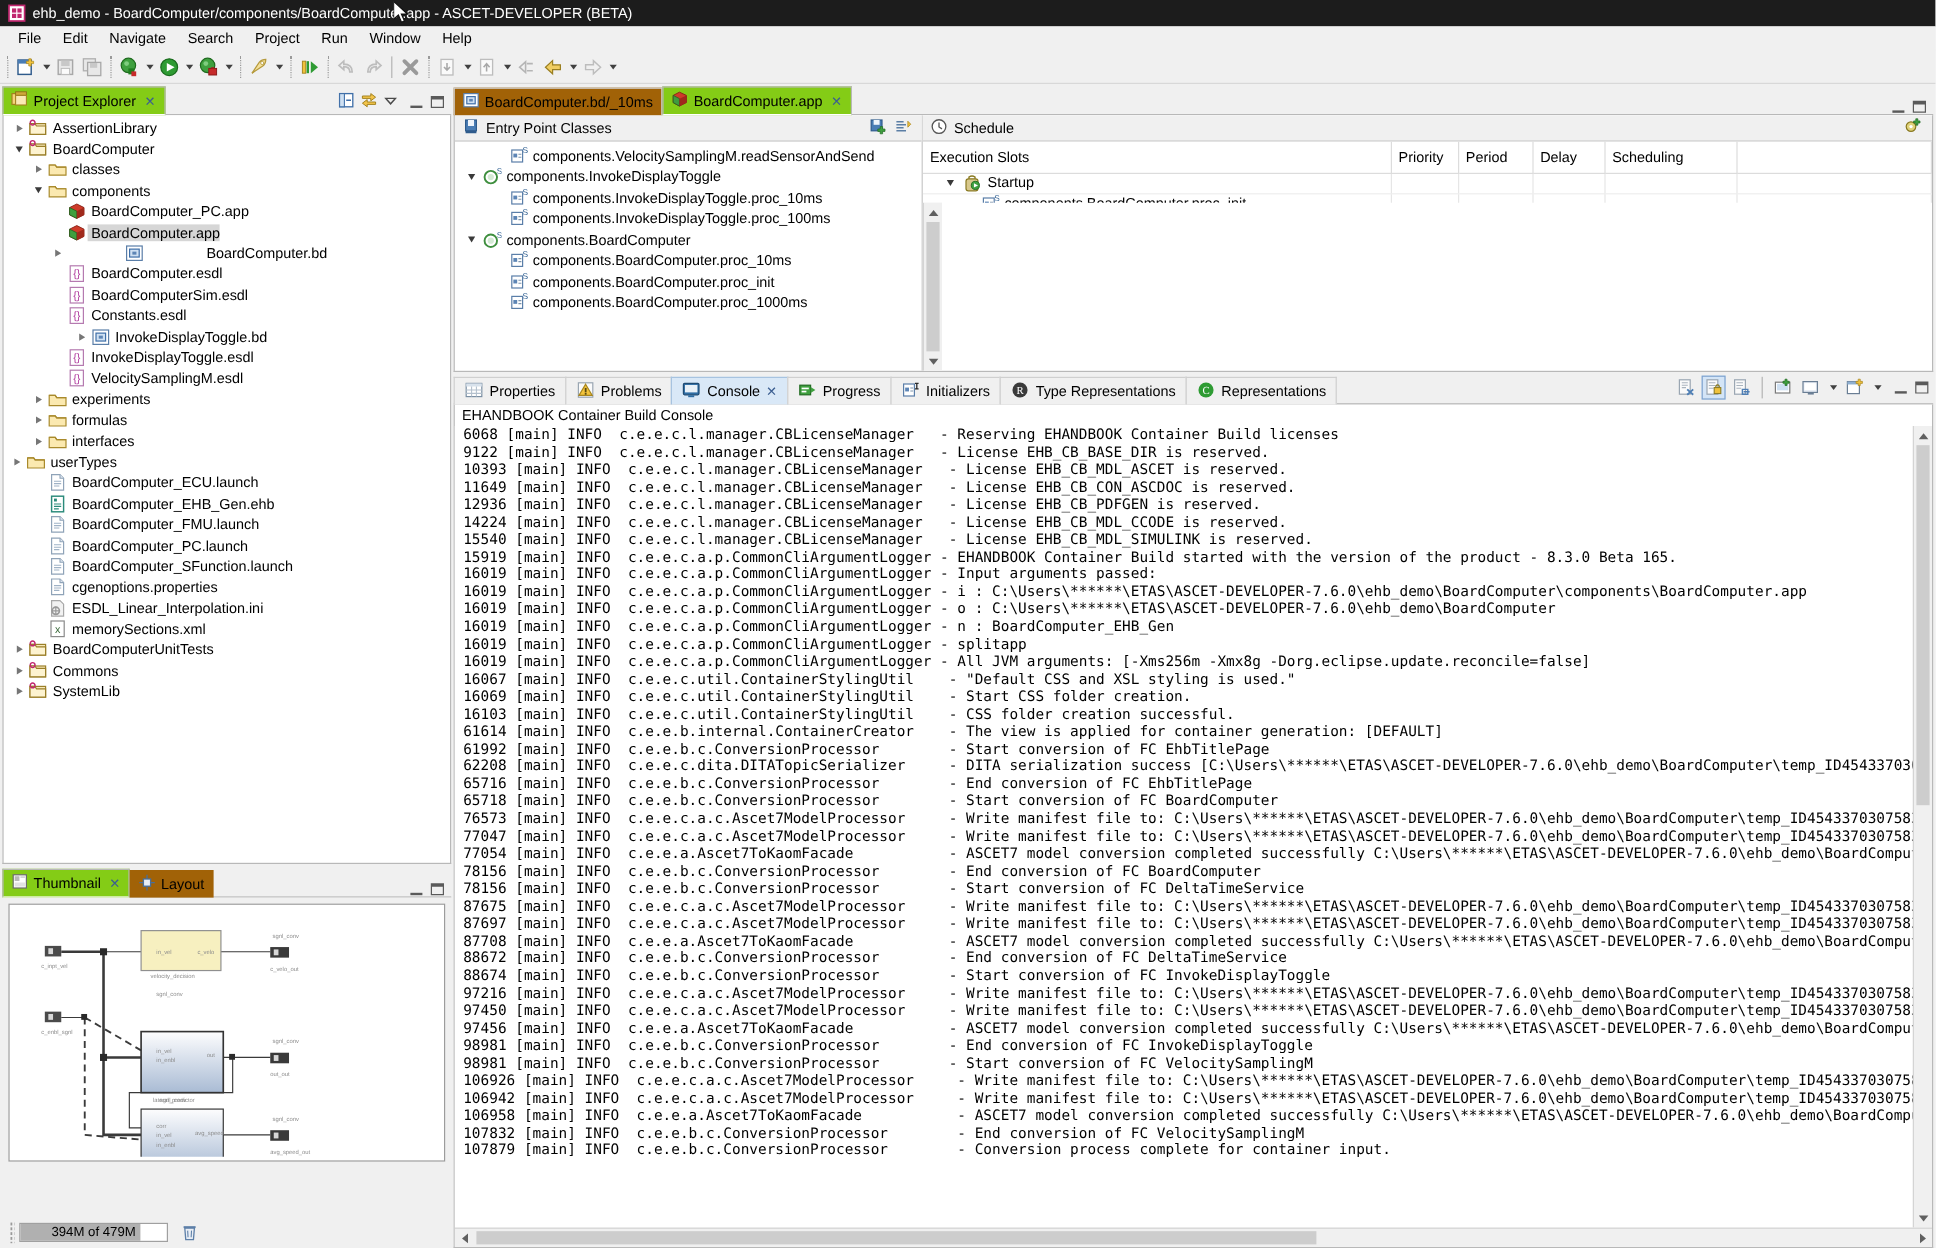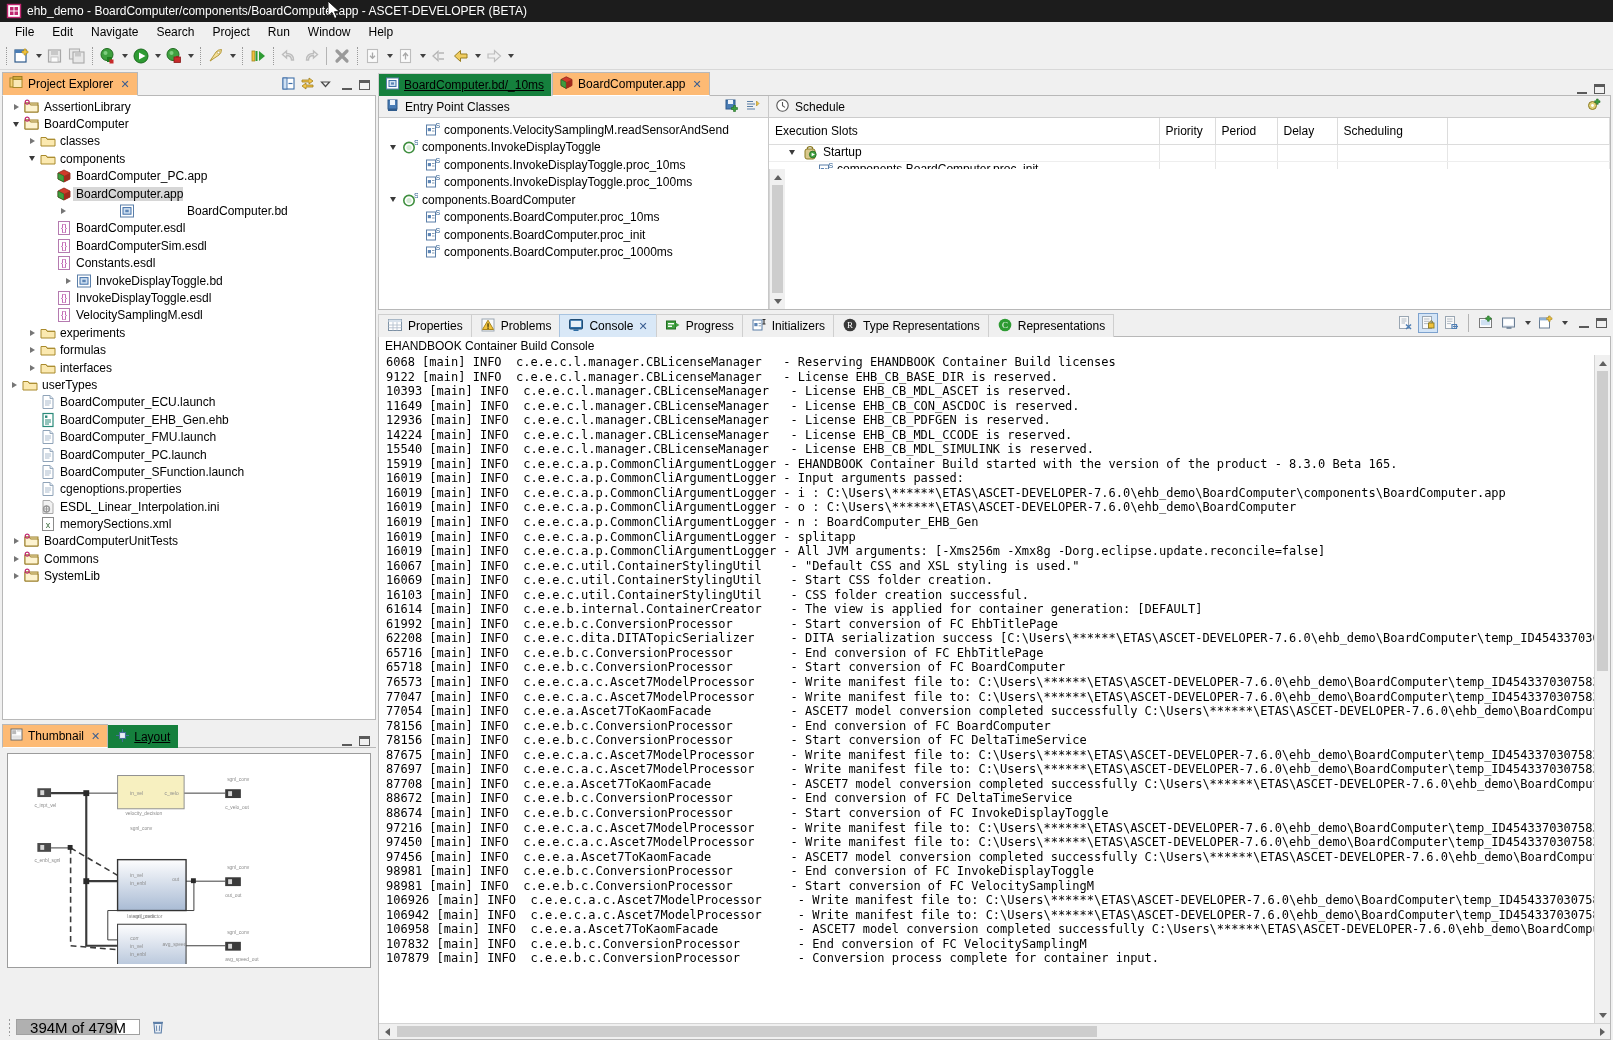--- a/index.html
+++ b/index.html
@@ -59,24 +59,24 @@
   }
   .viewtabs::after{
     content:''; position:absolute; left:0; right:0; bottom:0; height:1px; background:#b8b8b8;
   }
   .vtab {
     display: flex; align-items:center; gap: 4px; height: 23px;
     padding: 0 7px 0 6px; font-size: 12px; position: relative; z-index:2;
     border: 1px solid transparent; border-bottom: none; white-space: nowrap;
   }
   .vtab.active {
-    background: #fdba74; border-color: #b8b8b8; border-bottom: 1px solid #fff;
+    background: #84cc16; border-color: #b8b8b8; border-bottom: 1px solid #fff;
     height: 24px;
   }
-  .vtab.inactive { background: #15803d; text-decoration: underline; }
+  .vtab.inactive { background: #a16207; }
   .vtab .closex { font-size: 11px; color:#3b5e91; margin-left: 3px; }
   .viewtoolbar { margin-left:auto; display:flex; align-items:center; gap:4px; padding: 0 6px 2px 0; }
   .viewbody { flex:1 1 auto; background:#fff; border:1px solid #b8b8b8; border-top: none; min-height:0; overflow:hidden; position:relative;}
 
   .minmax { display:flex; gap: 7px; align-items:center; margin-left:6px; }
   .mm-min { width:10px; height:9px; border-bottom: 2px solid #5a5a5a; }
   .mm-max { width:11px; height:10px; border: 1px solid #5a5a5a; border-top-width: 3px; }
 
   
   .tree { padding: 2px 0 0 0; font-size: 12px; user-select:none;}
@@ -156,21 +156,21 @@
   .arw.rt { border-top:4px solid transparent;border-bottom:4px solid transparent;border-left:5px solid #606060;}
 
   
   .thumb-view { height: 290px; flex: 0 0 290px; display:flex; flex-direction:column; margin-top:4px;}
   .thumb-canvas { flex:1 1 auto; background:#fff; border:1px solid #9c9c9c; margin:5px; position:relative; overflow:hidden;}
 
   
   .statusbar { height: 26px; flex:0 0 26px; background:#f0f0f0; display:flex; align-items:center; padding-left: 6px; }
   .heapbar {
     width: 124px; height: 16px; background: #fff; border:1px solid #a0a0a0; position:relative;
-    display:flex; align-items:center; justify-content:center; font-size:15px;
+    display:flex; align-items:center; justify-content:center; font-size:11px;
   }
   .heapbar .fill { position:absolute; left:0;top:0;bottom:0; background:#b0b0b0; }
   .heapbar span { position:relative; z-index:2; }
   .trashbtn { width:24px;height:20px;display:flex;align-items:center;justify-content:center; margin-left:6px;}
   .grip { width:4px; height:18px; margin-right:4px;
     background-image: radial-gradient(#9a9a9a 1px, transparent 1px);
     background-size: 3px 4px; }
 
   
   .ic { display:block; }
@@ -456,21 +456,21 @@
                 <span class="tw"></span>
                 <span class="ticon">
                   <svg width="16" height="16" viewBox="0 0 16 16">
                     <polygon points="2,5 8,2 14,5 14,11 8,14 2,11" fill="#cf3b2a" stroke="#8b2418" stroke-width=".8"></polygon>
                     <polygon points="2,5 8,8 8,14 2,11" fill="#3fa03f" stroke="#236623" stroke-width=".7"></polygon>
                     <polygon points="8,8 14,5 14,11 8,14" fill="#a02a1c"></polygon>
                   </svg>
                 </span>
                 <span class="tlabel">BoardComputer.app</span>
               </div>
-              <div class="trow" style="padding-left: 53px; gap: 48px;">
+              <div class="trow" style="padding-left: 38px; gap: 48px;">
                 <span class="tw">
                   <span class="chev-r"></span>
                 </span>
                 <span class="ticon">
                   <svg width="16" height="16" viewBox="0 0 16 16">
                     <rect x="1.5" y="2" width="13" height="12" fill="#fff" stroke="#5a7ea8" stroke-width="1"></rect>
                     <rect x="4" y="4.6" width="8" height="6.6" fill="#cfe0f2" stroke="#3f6fa8" stroke-width="1"></rect>
                     <rect x="6.3" y="6.7" width="3.4" height="2.5" fill="#5d85b5"></rect>
                   </svg>
                 </span>

